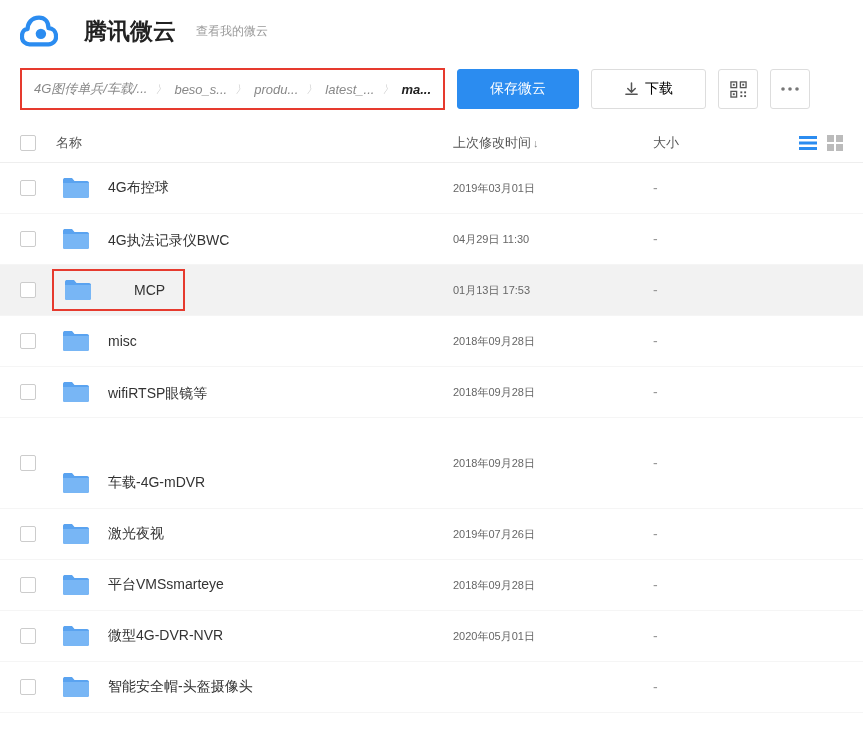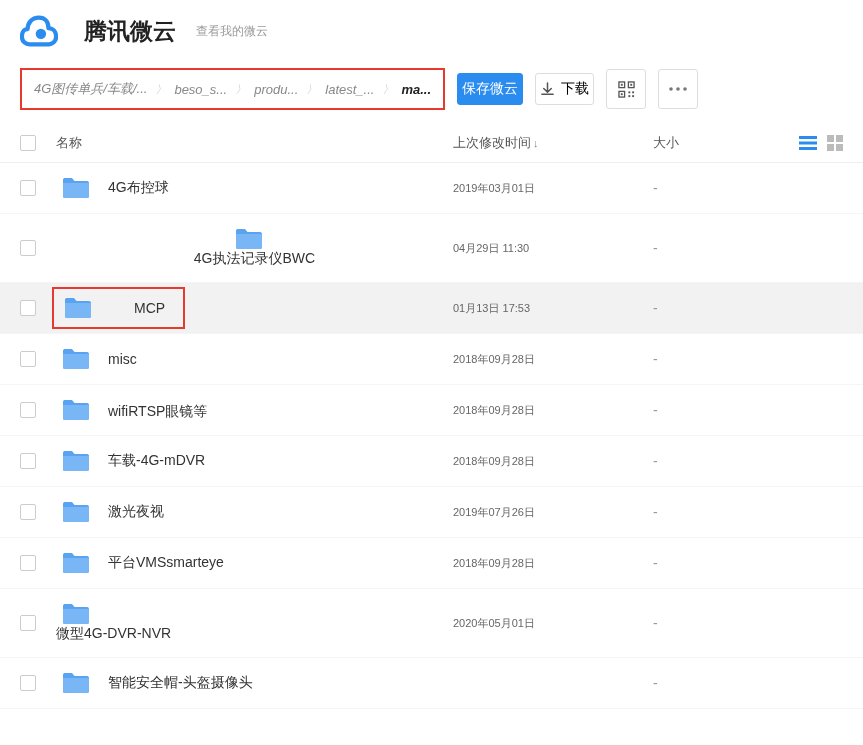--- a/index.html
+++ b/index.html
@@ -10,21 +10,21 @@
     .logo-icon { width: 38px; height: 38px; }
     .logo-text { font-size: 23px; font-weight: bold; color: #222; }
     .subtitle { margin-left: 20px; color: #999; font-size: 12px; }
     
     .toolbar { display: flex; align-items: center; padding: 0 20px 14px 20px; gap: 12px; }
     .breadcrumb { display: flex; align-items: center; border: 2px solid #e63a2e; padding: 10px 12px; flex: 0 0 auto; min-width: 0; font-style: italic; }
     .bc-item { color: #888; font-size: 13px; white-space: nowrap; cursor: pointer; }
     .bc-item.current { color: #222; font-weight: bold; }
     .bc-sep { color: #bbb; margin: 0 8px; font-size: 11px; }
     
-    .btn { height: 32px; padding: 0 4px; border-radius: 3px; font-size: 14px; display: inline-flex; align-items: center; gap: 6px; cursor: pointer; border: 1px solid #ddd; background: #fff; white-space: nowrap; }
+    .btn { height: 40px; padding: 0 32px; border-radius: 3px; font-size: 14px; display: inline-flex; align-items: center; gap: 6px; cursor: pointer; border: 1px solid #ddd; background: #fff; white-space: nowrap; }
     .btn-primary { background: #2b8cf0; color: #fff; border-color: #2b8cf0; }
     .btn-icon-sq { width: 40px; height: 40px; padding: 0; justify-content: center; }
     
     .list-header { display: flex; align-items: center; padding: 10px 20px; border-bottom: 1px solid #eee; color: #555; font-size: 13px; }
     .col-check { width: 30px; flex-shrink: 0; }
     .col-name { flex: 1; padding-left: 6px; }
     .col-time { width: 200px; }
     .col-size { width: 120px; }
     .col-view { width: 70px; flex-shrink: 0; display: flex; gap: 10px; justify-content: flex-end; }
     
@@ -149,21 +149,21 @@
         </svg>
         <span class="row-name">4G布控球</span>
       </div>
       <div class="row-time">2019年03月01日</div>
       <div class="row-size">-</div>
     </div>
     <div class="row">
       <div class="col-check">
         <div class="checkbox"></div>
       </div>
-      <div class="col-name" style="display: flex; align-items: center; flex-direction: column;">
+      <div class="col-name" style="display: flex; align-items: flex-end;">
         <svg class="folder-icon" viewBox="0 0 28 22">
           <path d="M1 3 C1 1.5 2 1 3 1 L10 1 L12.5 4 L25 4 C26.5 4 27 5 27 6 L27 19 C27 20.5 26 21 25 21 L3 21 C1.5 21 1 20 1 19 Z" fill="#5aa3f0"></path>
           <path d="M1 6 L27 6 L27 19 C27 20.5 26 21 25 21 L3 21 C1.5 21 1 20 1 19 Z" fill="#78b6f5"></path>
         </svg>
         <span class="row-name">4G执法记录仪BWC</span>
       </div>
       <div class="row-time">04月29日 11:30</div>
       <div class="row-size">-</div>
     </div>
     <div class="row selected highlighted">
@@ -207,21 +207,21 @@
         </svg>
         <span class="row-name">wifiRTSP眼镜等</span>
       </div>
       <div class="row-time">2018年09月28日</div>
       <div class="row-size">-</div>
     </div>
     <div class="row">
       <div class="col-check">
         <div class="checkbox"></div>
       </div>
-      <div class="col-name" style="display: flex; align-items: center;">
+      <div class="col-name" style="display: flex; align-items: center; margin-top: 40px;">
         <svg class="folder-icon" viewBox="0 0 28 22">
           <path d="M1 3 C1 1.5 2 1 3 1 L10 1 L12.5 4 L25 4 C26.5 4 27 5 27 6 L27 19 C27 20.5 26 21 25 21 L3 21 C1.5 21 1 20 1 19 Z" fill="#5aa3f0"></path>
           <path d="M1 6 L27 6 L27 19 C27 20.5 26 21 25 21 L3 21 C1.5 21 1 20 1 19 Z" fill="#78b6f5"></path>
         </svg>
         <span class="row-name">车载-4G-mDVR</span>
       </div>
       <div class="row-time">2018年09月28日</div>
       <div class="row-size">-</div>
     </div>
     <div class="row">
@@ -249,21 +249,21 @@
         </svg>
         <span class="row-name">平台VMSsmarteye</span>
       </div>
       <div class="row-time">2018年09月28日</div>
       <div class="row-size">-</div>
     </div>
     <div class="row">
       <div class="col-check">
         <div class="checkbox"></div>
       </div>
-      <div class="col-name" style="display: flex;  flex-direction: column;">
+      <div class="col-name" style="display: flex; align-items: center;">
         <svg class="folder-icon" viewBox="0 0 28 22">
           <path d="M1 3 C1 1.5 2 1 3 1 L10 1 L12.5 4 L25 4 C26.5 4 27 5 27 6 L27 19 C27 20.5 26 21 25 21 L3 21 C1.5 21 1 20 1 19 Z" fill="#5aa3f0"></path>
           <path d="M1 6 L27 6 L27 19 C27 20.5 26 21 25 21 L3 21 C1.5 21 1 20 1 19 Z" fill="#78b6f5"></path>
         </svg>
         <span class="row-name">微型4G-DVR-NVR</span>
       </div>
       <div class="row-time">2020年05月01日</div>
       <div class="row-size">-</div>
     </div>
     <div class="row">

